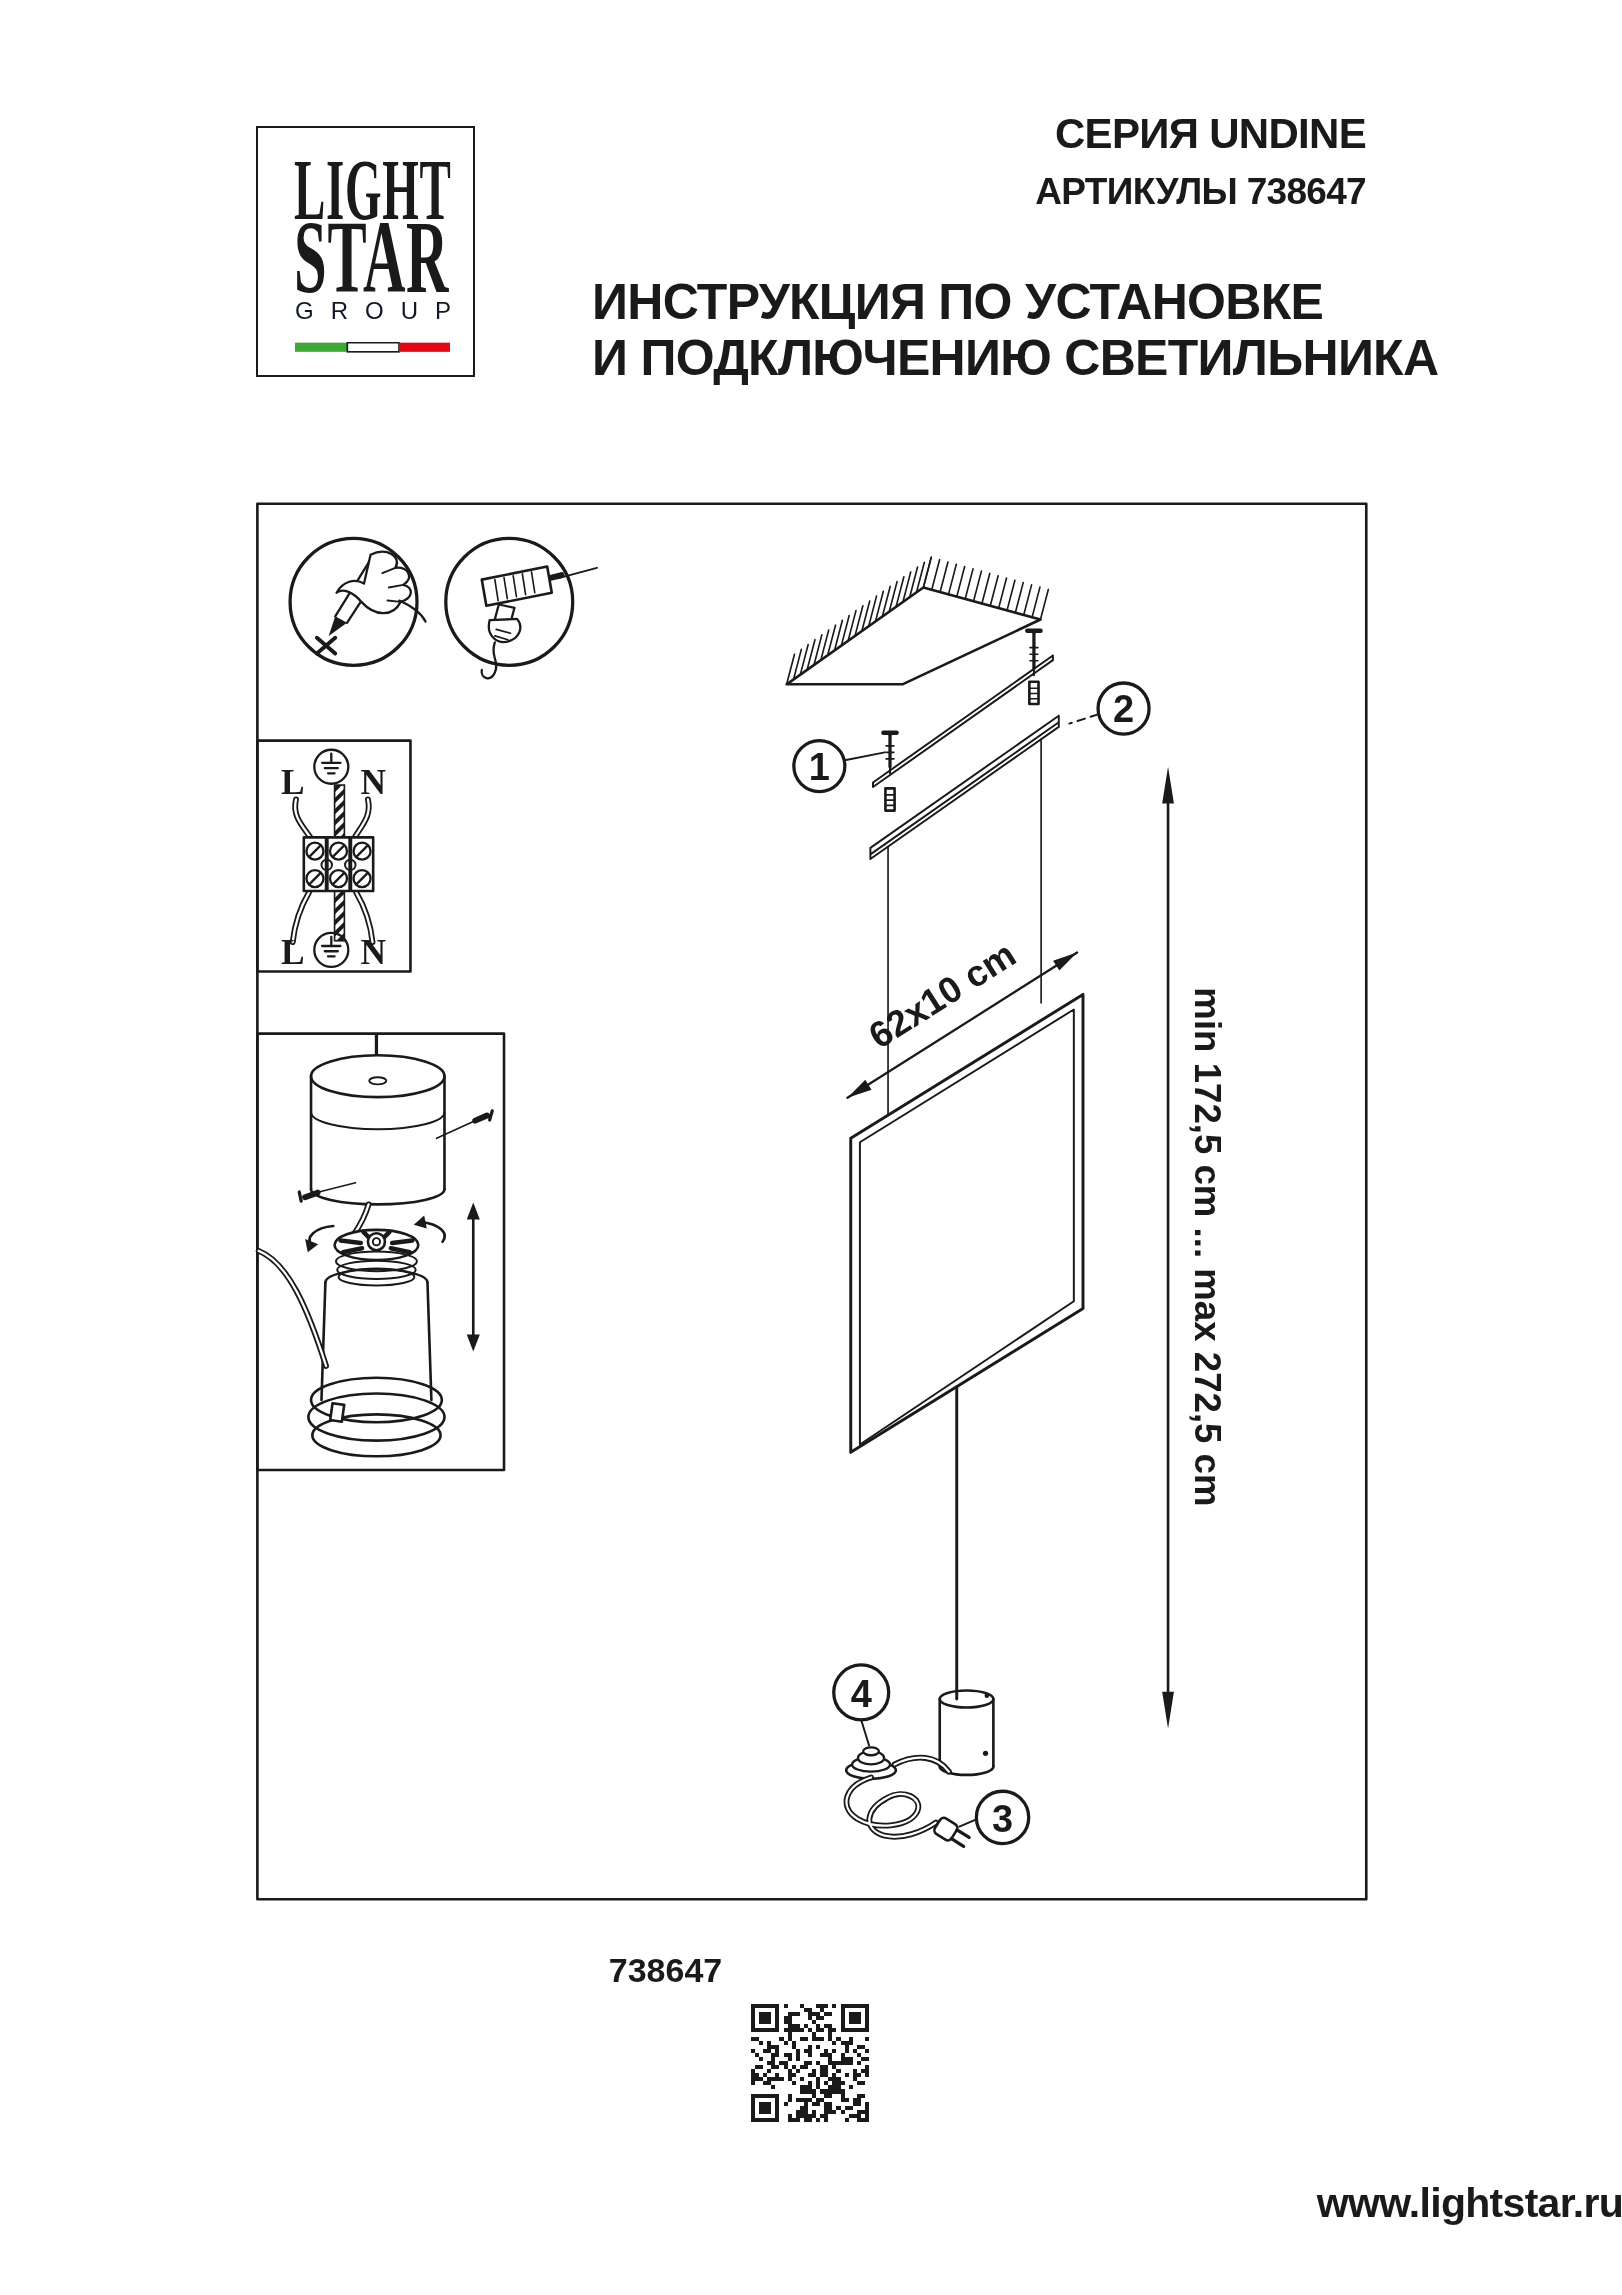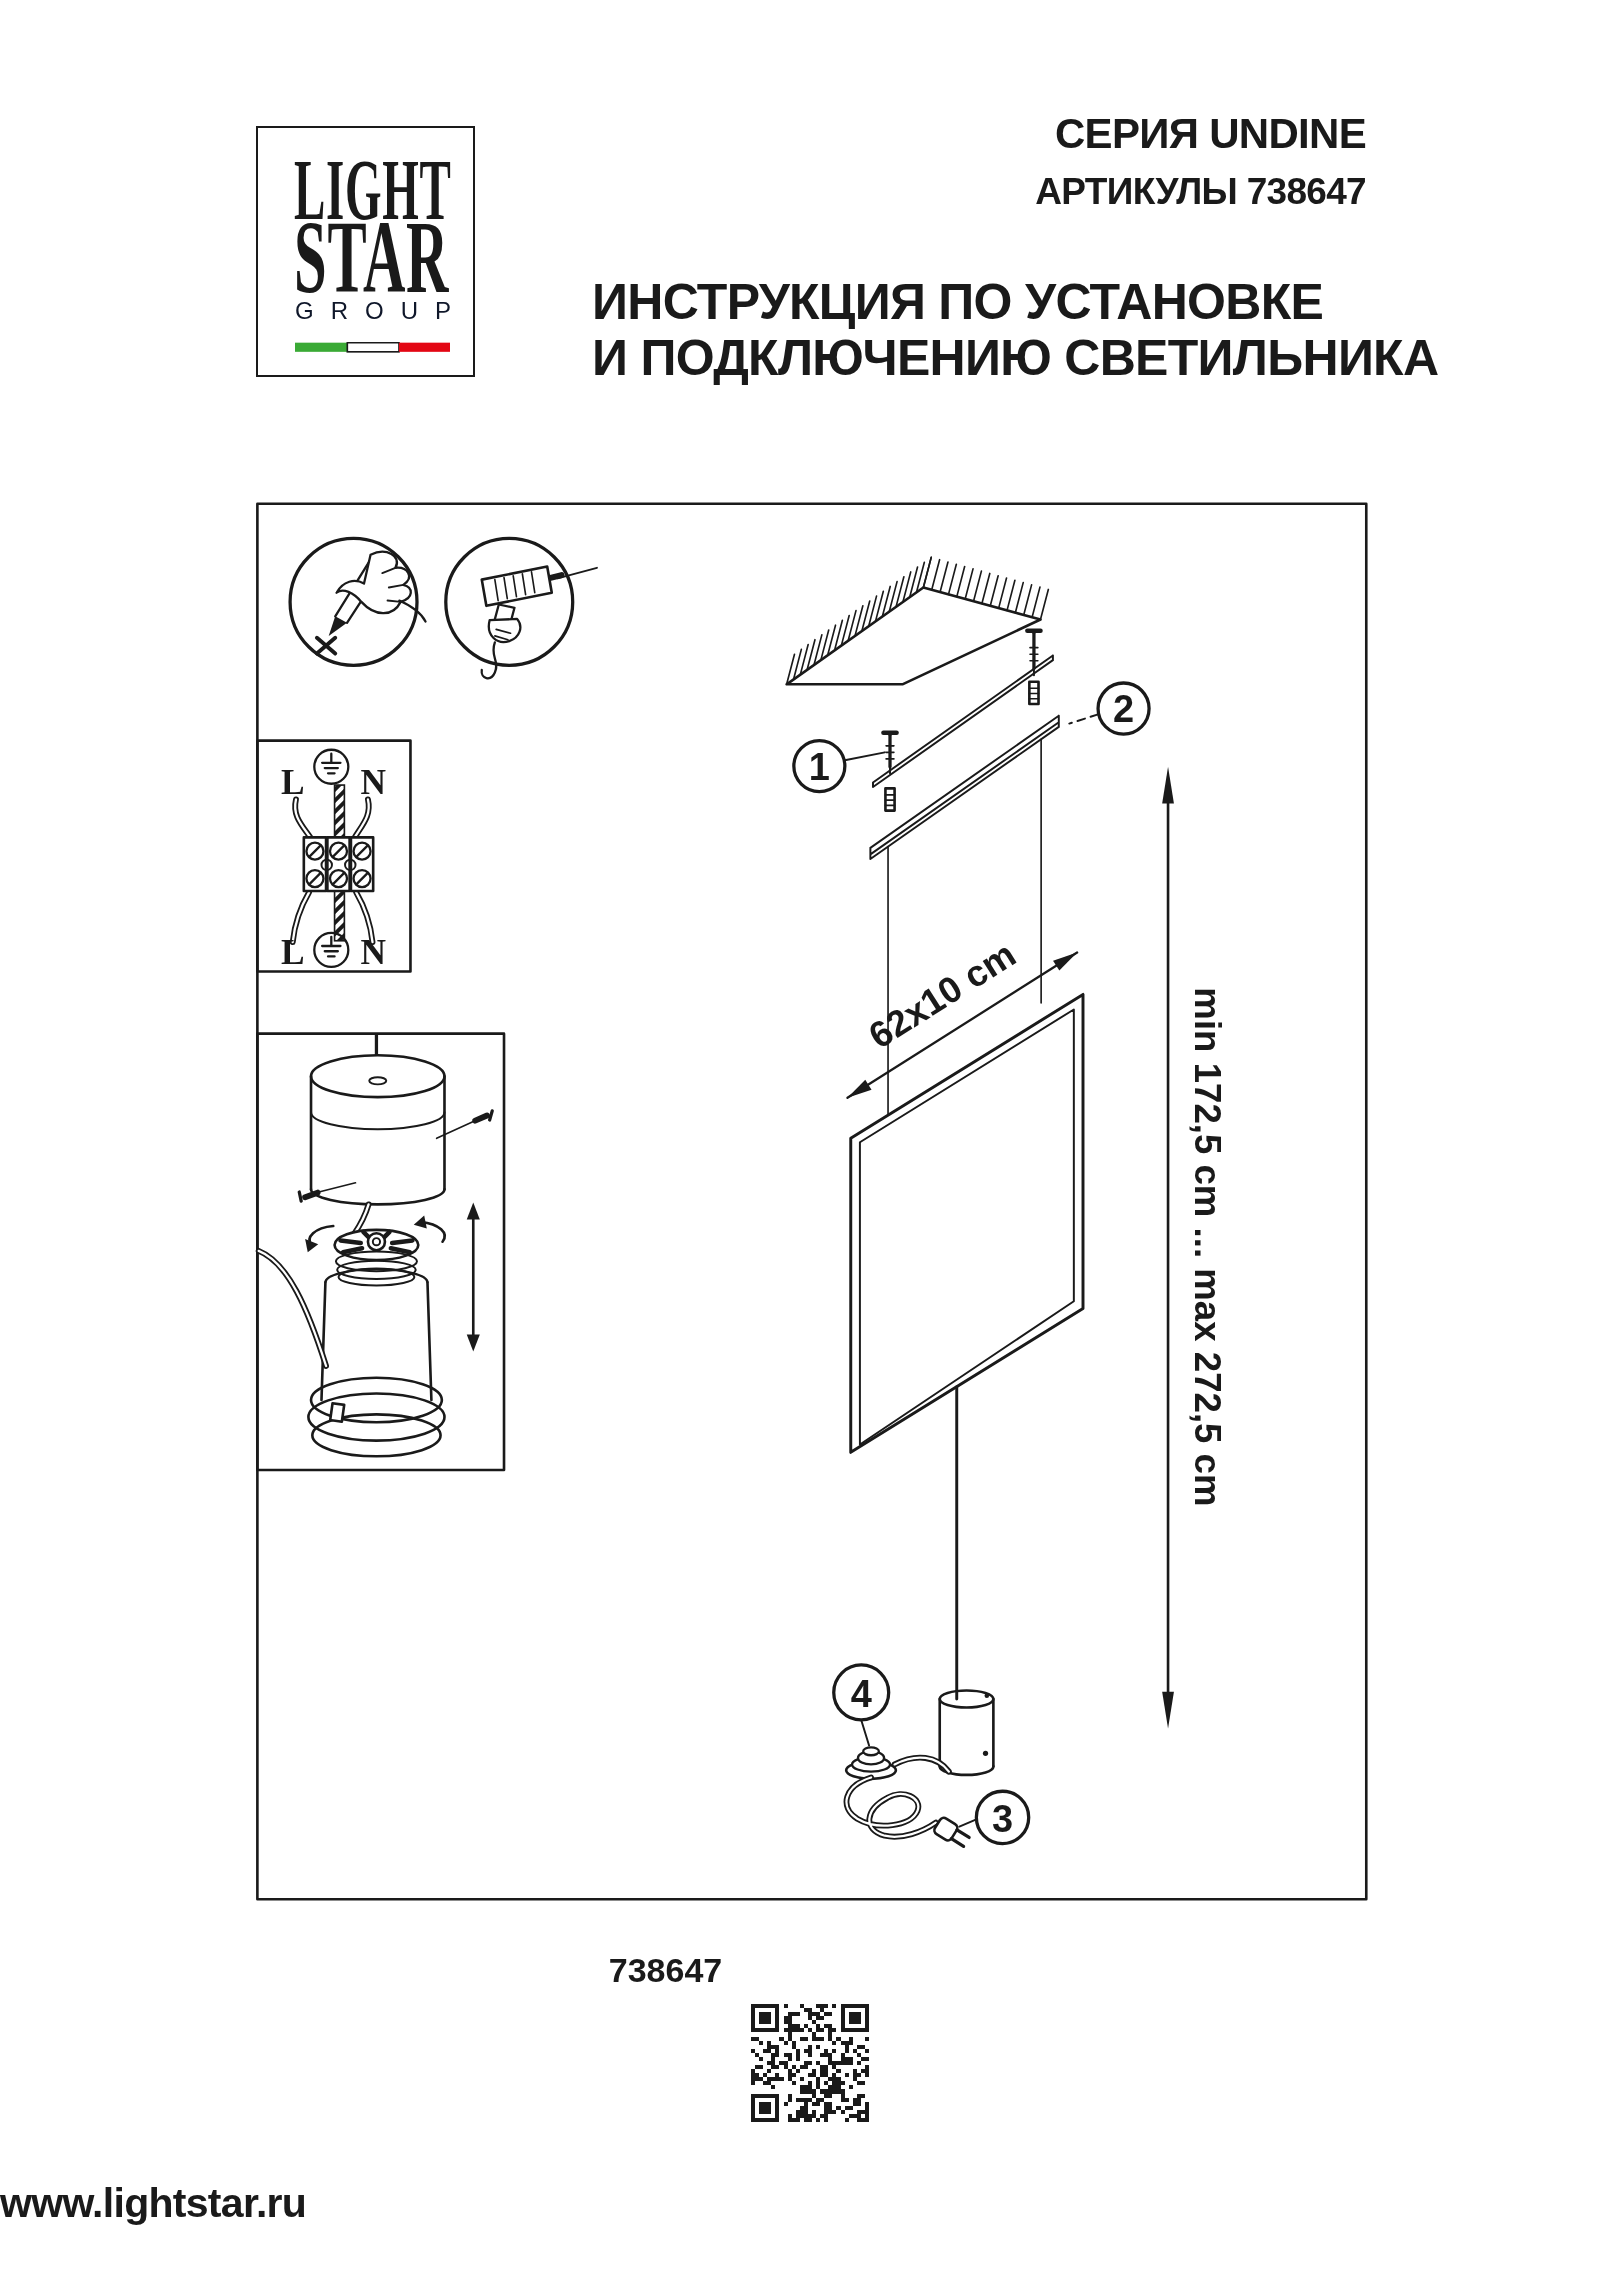--- a/index.html
+++ b/index.html
@@ -17,21 +17,21 @@
   
   .hdr{right:257px;text-align:right;font-weight:bold;white-space:nowrap;letter-spacing:-0.7px;}
   .hdr-series{top:113px;font-size:42px;line-height:42px;}
   .hdr-articles{top:171px;font-size:37px;line-height:42px;}
   .hdr-instr{left:592px;text-align:left;font-weight:bold;white-space:nowrap;font-size:50px;line-height:50px;letter-spacing:-0.7px;}
   .hdr-instr1{top:277px;}
   .hdr-instr2{top:333px;}
 
   
   .ftr-article{left:0;width:1331px;top:1951px;text-align:center;font-size:34px;font-weight:bold;}
-  .ftr-site{left:0;width:1623px;top:2180px;text-align:left;font-size:41px;font-weight:bold;letter-spacing:-0.7px;}
+  .ftr-site{left:0;width:1623px;top:2180px;text-align:right;font-size:41px;font-weight:bold;letter-spacing:-0.7px;}
   .qr{left:751px;top:2004px;width:118px;height:118px;}
 
   
   svg text{font-family:"Liberation Sans","DejaVu Sans",sans-serif;fill:#1a1a1a;}
   .ink{stroke:#1a1a1a;fill:none;stroke-width:4;stroke-linecap:round;stroke-linejoin:round;}
   .inkfillw{stroke:#1a1a1a;fill:#ffffff;stroke-width:4;stroke-linejoin:round;}
   .w2{stroke-width:2.5;} .w3{stroke-width:3;} .w35{stroke-width:3.5;} .w5{stroke-width:5;} .w7{stroke-width:7;} .w9{stroke-width:9;}
   .whitecore{stroke:#ffffff;fill:none;stroke-width:3.5;stroke-linecap:round;stroke-linejoin:round;}
   .fillink{fill:#1a1a1a;stroke:none;}
   .ctext{font-size:58px;font-weight:bold;text-anchor:middle;}

